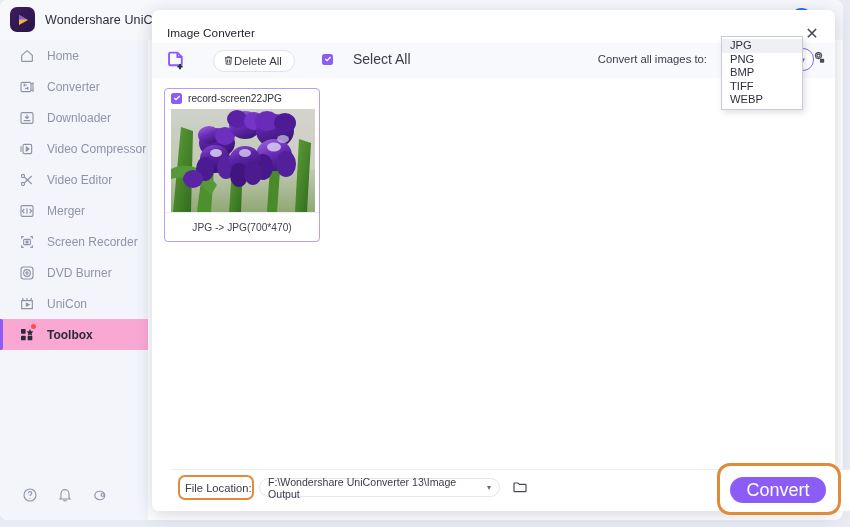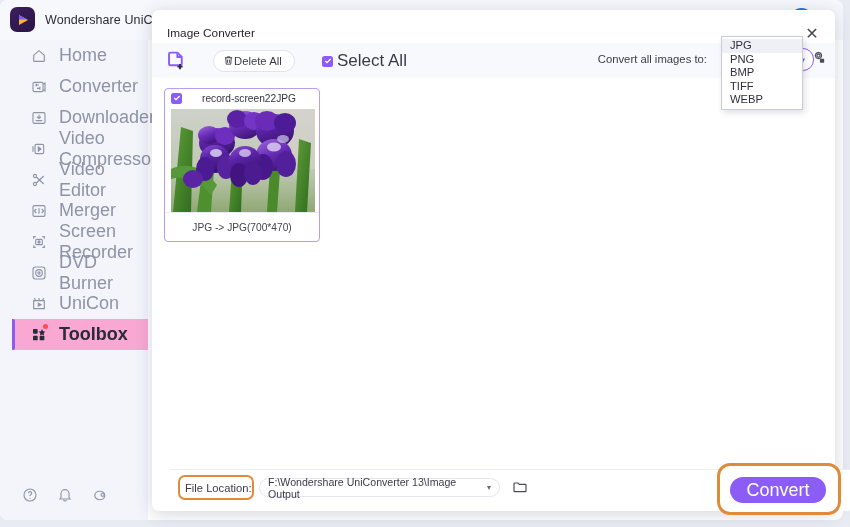--- a/index.html
+++ b/index.html
@@ -48,23 +48,22 @@
   }
   #win-extra{color:#555a6e;font-size:13px;opacity:.85;}
 
   
   #sidebar{
     position:absolute;left:0;top:40px;width:148px;height:480px;
     background:#f3f5fb;
   }
   .nav-item{
     position:relative;height:31px;display:flex;align-items:center;
-    padding-left:18px;gap:12px;color:#8f93a6;font-size:18px;
+    padding-left:18px;gap:12px;color:#8f93a6;font-size:12px;
     cursor:default;
-    margin-left:12px;
   }
   .nav-item .ico{width:17px;height:17px;display:flex;align-items:center;justify-content:center;flex:0 0 17px;}
   .nav-item svg{display:block;}
   .nav-item.active{
     background:#f9a8d4;color:#2a2a38;font-weight:bold;
   }
   .nav-item.active::before{
     content:"";position:absolute;left:0;top:0;width:3px;height:100%;
     background:#8b5cf6;border-radius:0 2px 2px 0;
   }
@@ -101,22 +100,22 @@
     position:absolute;left:10px;top:4px;width:28px;height:27px;
     display:flex;align-items:center;justify-content:center;cursor:default;
   }
   #delete-all-btn{
     position:absolute;left:61px;top:7px;height:20px;padding:0 12px 0 9px;
     border:1px solid #e2e3ec;border-radius:11px;background:#fff;
     display:flex;align-items:center;
     font-size:11.3px;color:#3b3b48;cursor:default;
   }
   #select-all{
-    position:absolute;left:170px;top:8px;display:flex;align-items:center;gap:4px;
-    font-size:17px;color:#3b3b48;cursor:default;
+    position:absolute;left:170px;top:8px;display:flex;align-items:center;gap:20px;
+    font-size:14px;color:#3b3b48;cursor:default;
   }
   .cbox{
     width:11px;height:11px;border-radius:2.5px;background:#8b5cf6;
     display:flex;align-items:center;justify-content:center;flex:0 0 11px;
   }
   .cbox svg{display:block;}
   #convert-to-label{
     position:absolute;right:128px;top:10px;font-size:11.3px;color:#3b3b48;
     white-space:nowrap;
   }
@@ -147,21 +146,21 @@
   #file-list{
     position:absolute;left:0;top:68px;width:683px;height:392px;
     background:#fff;padding:10px;box-sizing:border-box;
   }
   #file-card{
     position:absolute;left:12px;top:10px;width:156px;height:154px;
     border:1px solid #b89df0;border-radius:4px;background:#fff;
     box-sizing:border-box;overflow:hidden;
   }
   #file-card-head{
-    height:18px;display:flex;align-items:center;gap:20px;padding-left:6px;
+    height:18px;display:flex;align-items:center;gap:6px;padding-left:6px;
   }
   #file-card-name{font-size:10.2px;color:#33333f;white-space:nowrap;}
   #file-thumb{
     position:absolute;left:6px;top:20px;width:144px;height:103px;
     overflow:hidden;background:#cfd6c4;
   }
   #file-card-foot{
     position:absolute;left:0;bottom:0;width:100%;height:28px;
     border-top:1px solid #ececf3;
     display:flex;align-items:center;justify-content:center;

